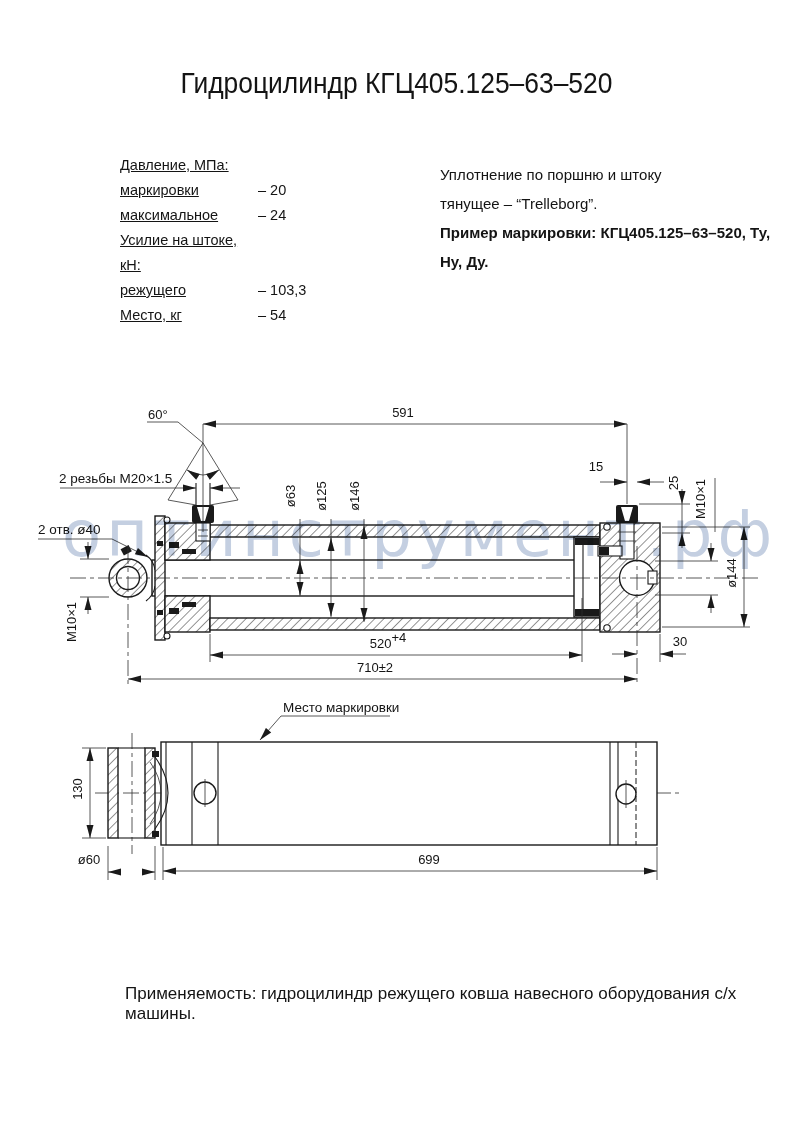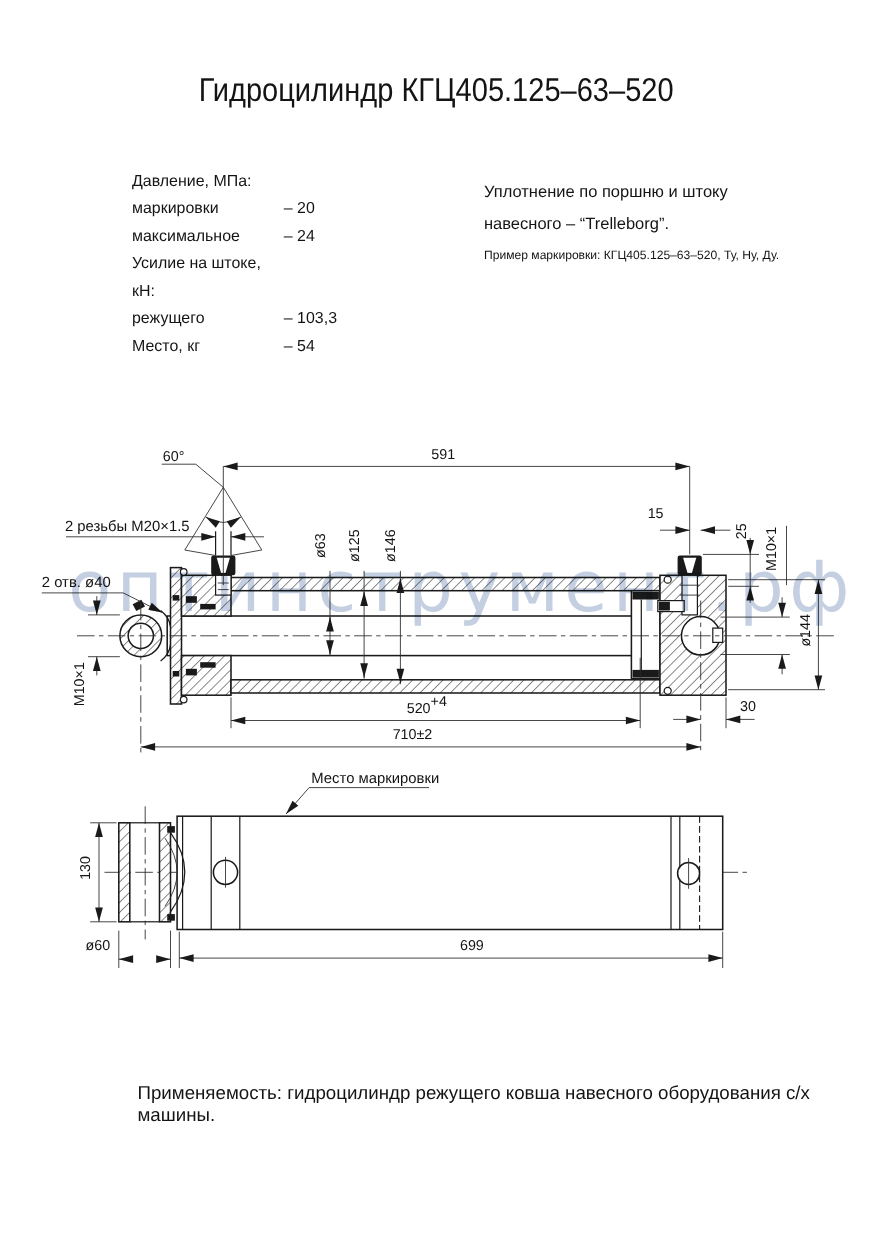--- a/index.html
+++ b/index.html
@@ -2,24 +2,24 @@
 <html><head>
 <meta charset="utf-8">
 <style>
   html,body{margin:0;padding:0;background:#fff;}
   .page{position:relative;width:793px;height:1078px;background:#fff;overflow:hidden;
         font-family:"Liberation Sans",sans-serif;color:#141414;}
   .title{position:absolute;top:66px;left:0;width:100%;text-align:center;
          font-size:30px;font-weight:400;transform:scaleX(.88);letter-spacing:0;}
   .specs{position:absolute;left:120px;top:153px;font-size:14.5px;line-height:25px;}
   .spec-row{display:flex;}
-  .spec-row .lbl{width:138px;}
+  .spec-row .lbl{width:138px;text-decoration:underline;}
   .note{position:absolute;left:400px;top:160px;margin-left:40px;}
   .note .n1{font-size:15px;line-height:29px;}
-  .note .n3{font-size:11px;line-height:29px;}
+  .note .n3{font-size:15px;line-height:29px;font-weight:bold;}
   .apply{position:absolute;left:125px;top:984px;font-size:17px;}
   .wm{position:absolute;left:62px;top:497px;font-size:64px;letter-spacing:5px;
       font-family:"DejaVu Sans",sans-serif;color:#93a7c8;opacity:.55;
       mix-blend-mode:multiply;z-index:5;pointer-events:none;white-space:nowrap;}
   svg.draw{position:absolute;left:0;top:390px;z-index:1;}
   svg .o{stroke:#1a1a1a;stroke-width:1.4;fill:none;}
   svg .m{stroke:#1a1a1a;stroke-width:1.1;fill:none;}
   svg .t{stroke:#2e2e2e;stroke-width:.8;fill:none;}
   svg .cl{stroke:#2e2e2e;stroke-width:.8;fill:none;stroke-dasharray:16 4 4 4;}
   svg .hid{stroke:#1a1a1a;stroke-width:1;fill:none;stroke-dasharray:6 3;}
@@ -58,21 +58,21 @@
         <span>– 103,3</span>
       </div>
     <div class="spec-row">
         <span class="lbl">Место, кг</span>
         <span>– 54</span>
       </div>
   </div>
 
   <div class="note">
     <div class="n1">Уплотнение по поршню и штоку</div>
-    <div class="n1">навесного – “Trelleborg”.</div>
+    <div class="n1">тянущее – “Trelleborg”.</div>
     <div class="n3">Пример маркировки: КГЦ405.125–63–520, Ту, Ну, Ду.</div>
   </div>
 
   <div class="wm">оптинструмент.рф</div>
 
   <svg class="draw" width="793" height="500" viewBox="0 390 793 500" xmlns="http://www.w3.org/2000/svg">
     <defs>
       <pattern id="ht" patternUnits="userSpaceOnUse" width="6.5" height="6.5" patternTransform="rotate(45)">
         <rect width="6.5" height="6.5" fill="#ffffff"></rect>
         <line x1="0" y1="0" x2="0" y2="6.5" stroke="#2a2a2a" stroke-width="1"></line>

